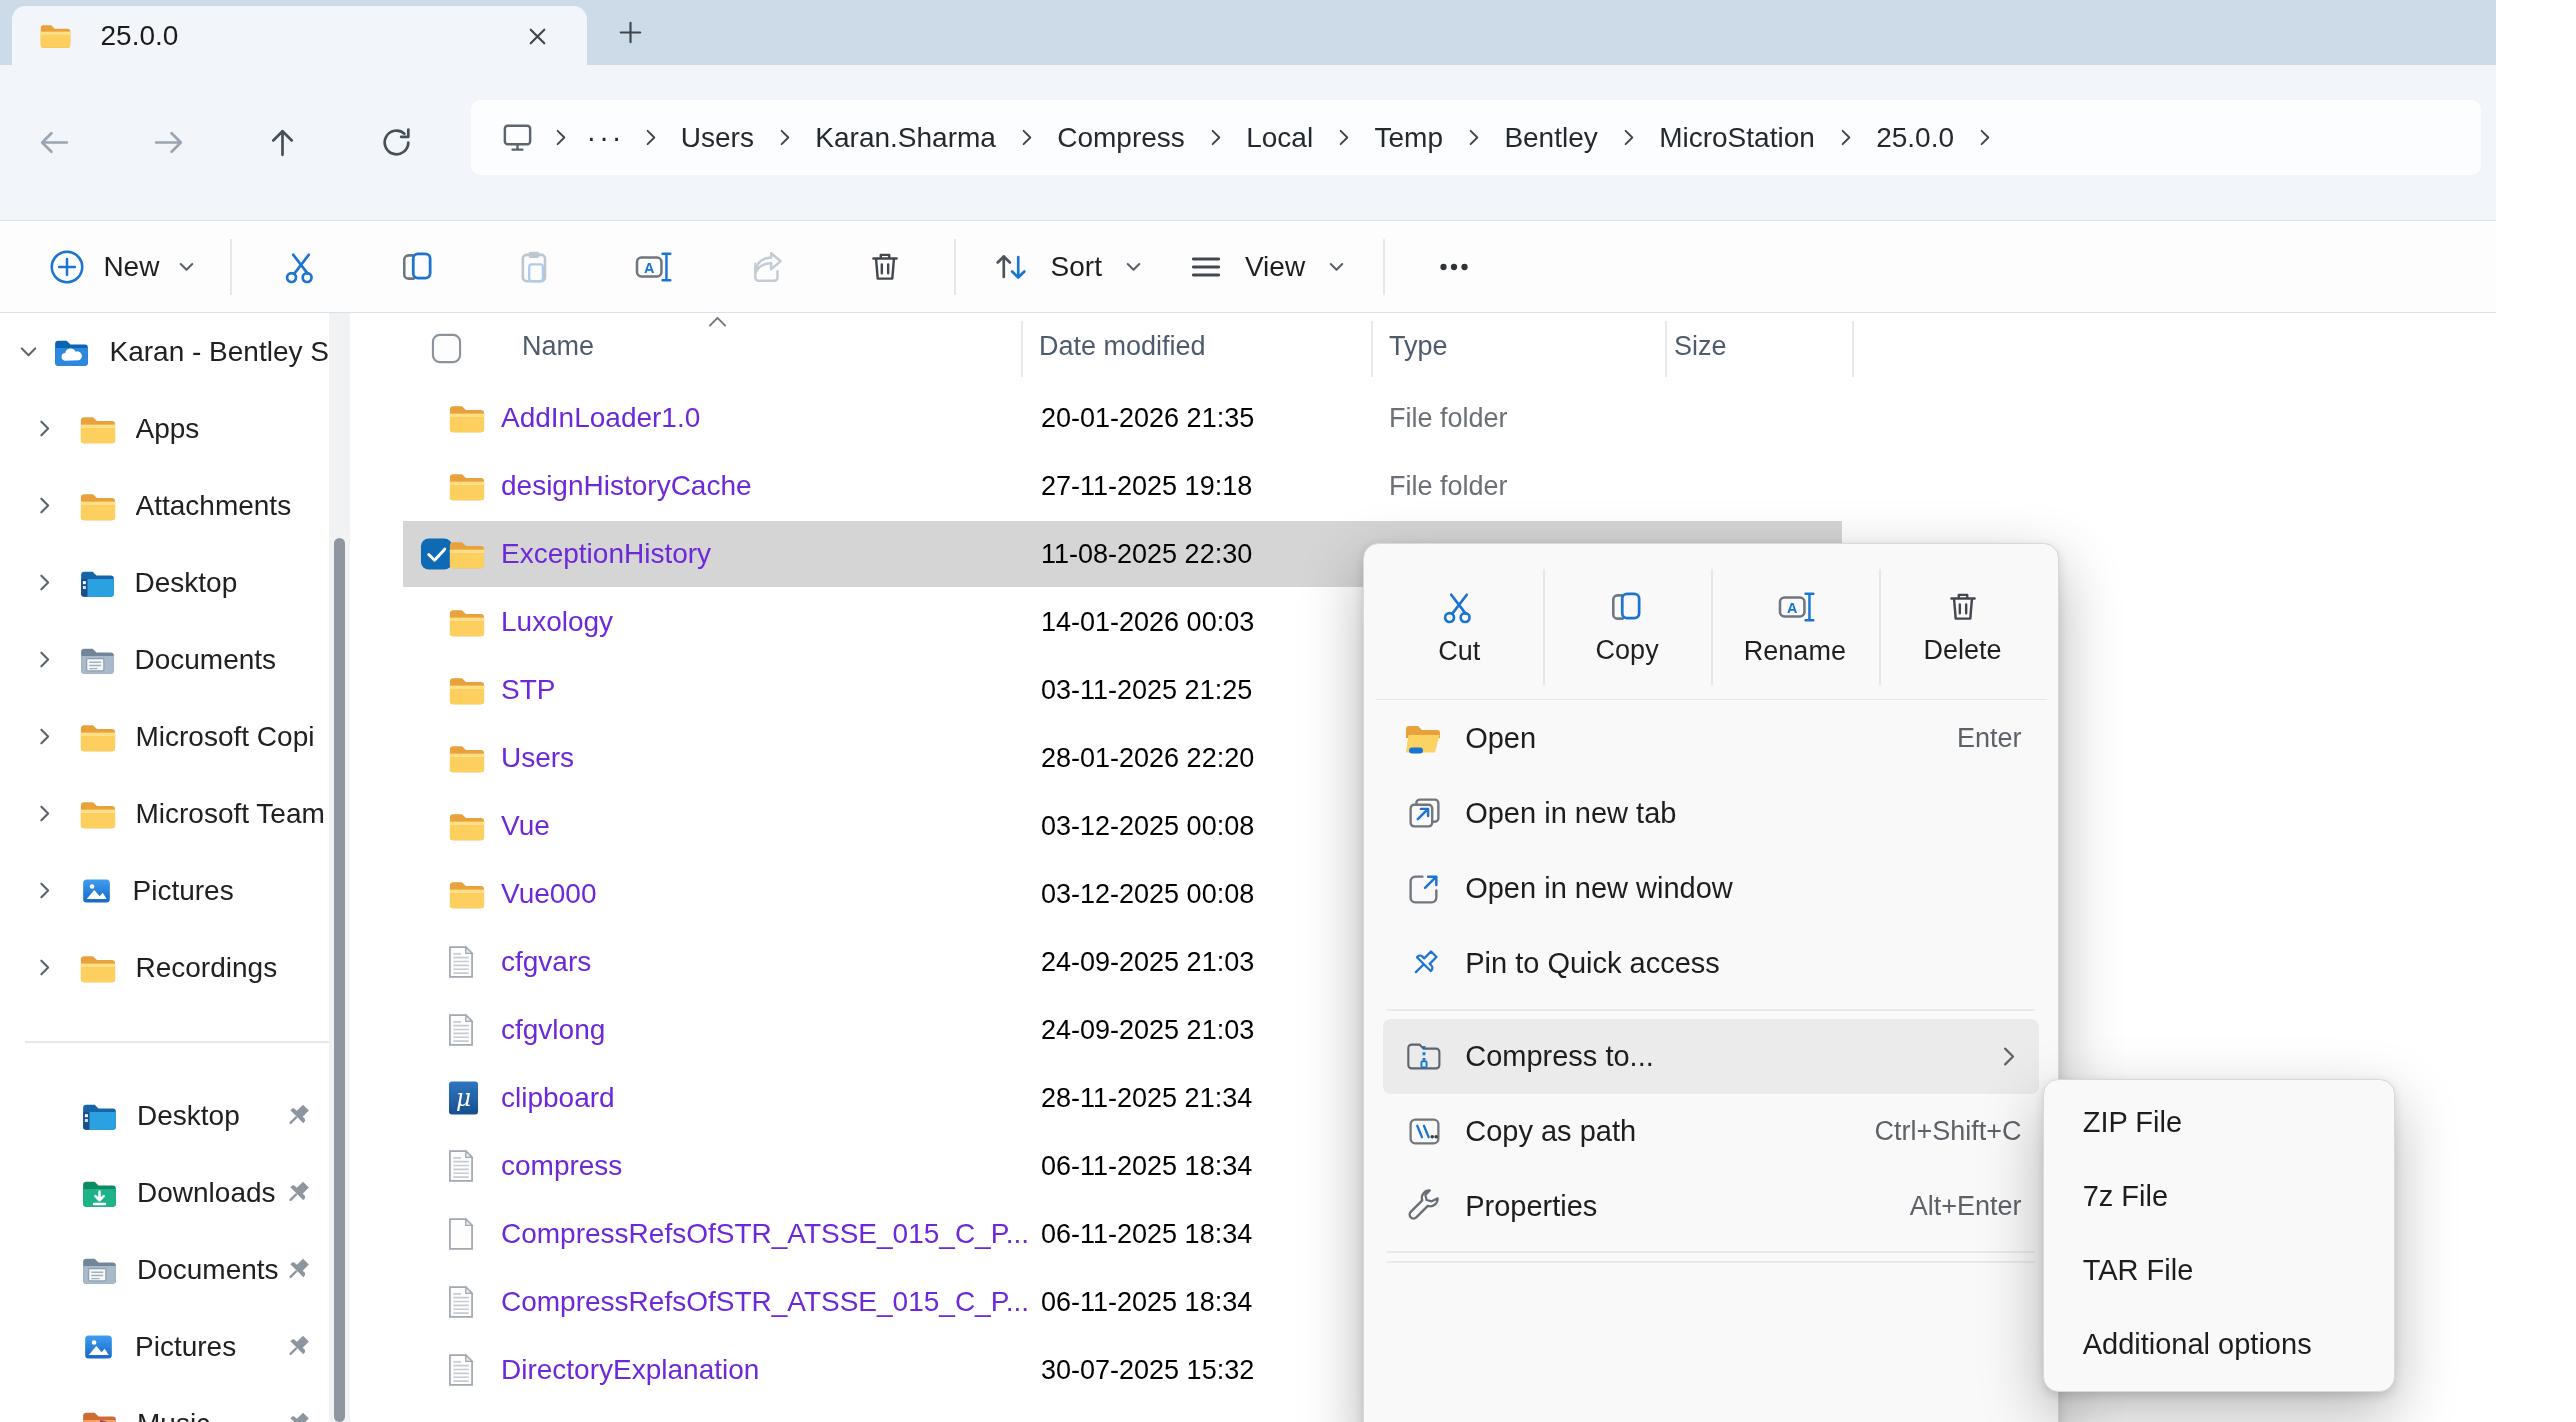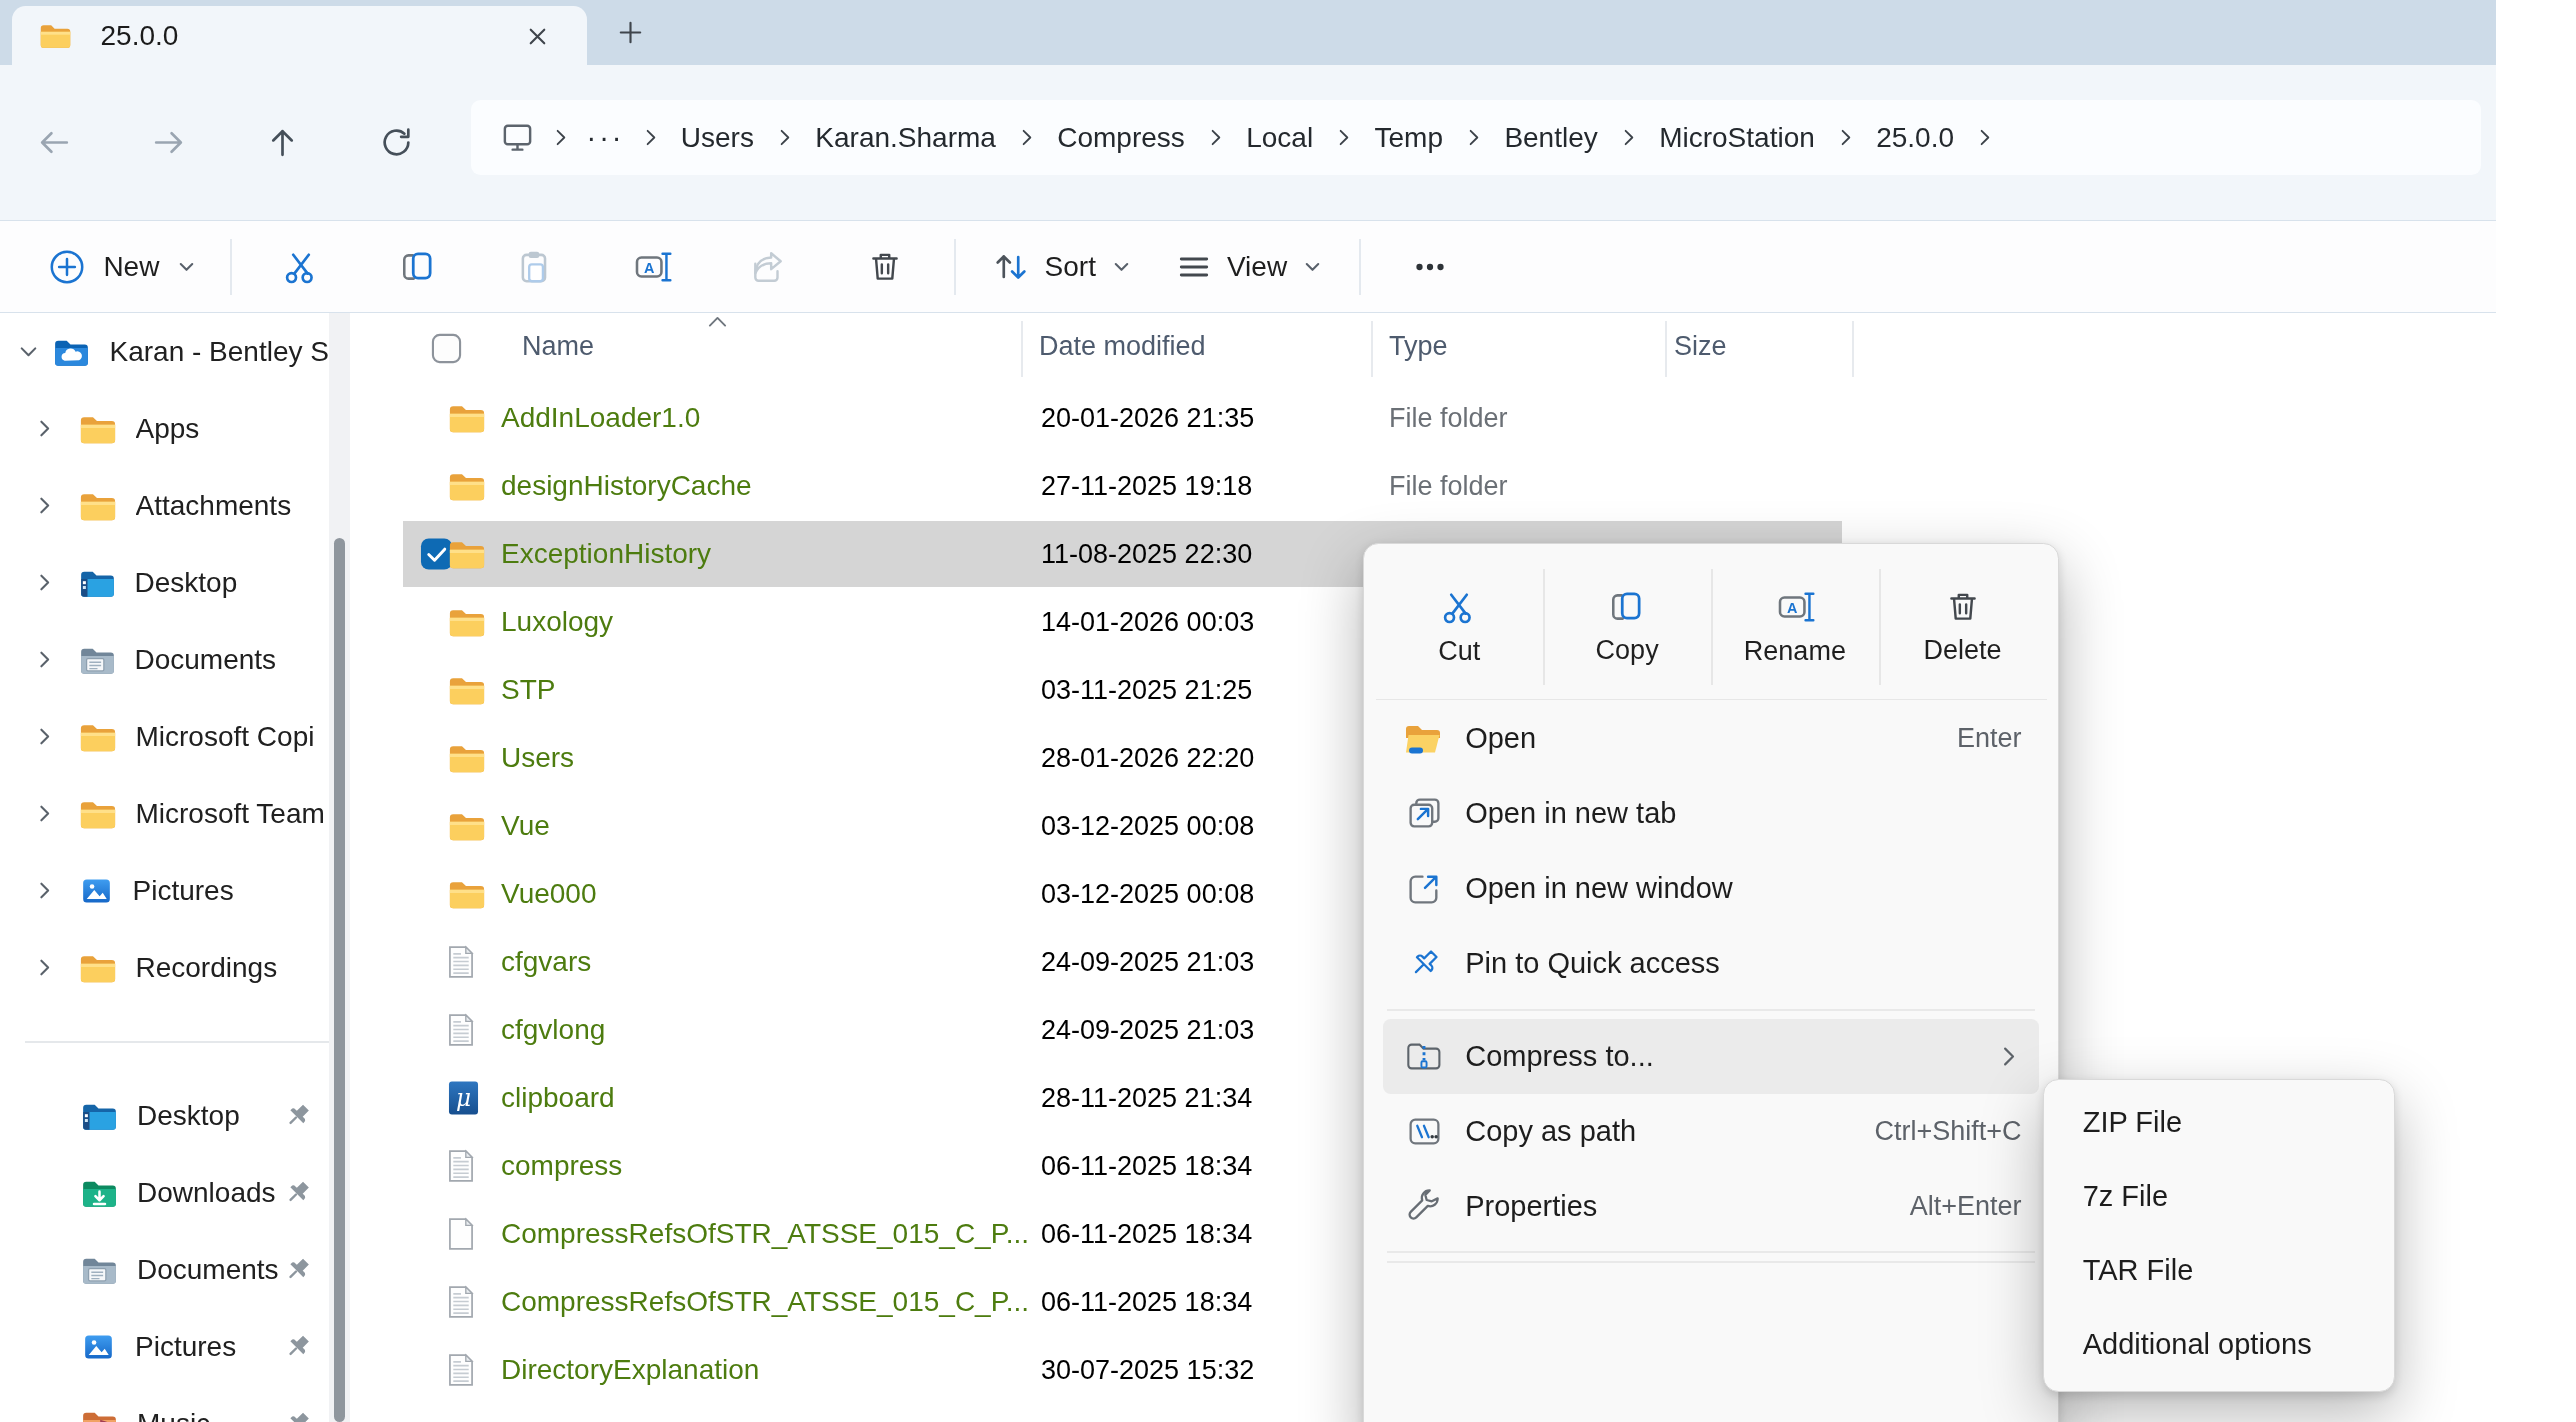--- a/index.html
+++ b/index.html
@@ -28,21 +28,21 @@
   .crumb-dots { font-size:29px; letter-spacing:2.9px; padding:0 9.6px; }
   .crumb-sep { margin:0 4.8px; display:grid; place-items:center; }
 
   
   .toolbar { position:absolute; top:221px; left:0; right:0; height:92px; background:#fdfdfe; border-bottom:1.9px solid #d8e2ec;
              display:flex; align-items:center; padding-left:27px; }
   .tb-new { display:flex; align-items:center; gap:15.4px; height:71px; padding:0 19px; border-radius:7.7px; font-size:28px; }
   .tb-sep { width:1.9px; height:56px; background:#e4e9ef; margin:0 13.5px; }
   .tb-btn { width:111px; height:71px; display:grid; place-items:center; border-radius:7.7px; }
   .tb-btn + .tb-btn { margin-left:5.8px; }
-  .tb-drop { display:flex; align-items:center; gap:14px; height:71px; padding:0 21px; border-radius:7.7px; font-size:28px; }
+  .tb-drop { display:flex; align-items:center; gap:20px; height:71px; padding:0 21px; border-radius:7.7px; font-size:28px; }
 
   
   .content { position:absolute; top:313px; left:0; right:0; bottom:0; background:#fff; }
 
   
   .sidebar { position:absolute; left:0; top:0; width:361px; bottom:0; overflow:hidden; }
   .srow { height:77px; display:flex; align-items:center; font-size:28px; color:#202020; border-radius:7.7px; }
   .srow .tw { width:42px; margin-left:23px; flex:none; display:grid; place-items:center; }
   .srow.root .tw { margin-left:7.7px; }
   .srow .sic { flex:none; margin-left:13.5px; }
@@ -63,21 +63,21 @@
   .hcaret { position:absolute; left:346px; top:1.9px; }
   .hdate  { position:absolute; left:678px; top:18px; }
   .htype  { position:absolute; left:1028px; top:18px; }
   .hsize  { position:absolute; left:1313px; top:18px; }
   .hdiv   { position:absolute; top:7.7px; width:1.9px; height:56px; background:#e7eaee; }
   .rows { position:absolute; top:71px; left:0; right:0; }
   .frow { position:relative; height:68px; }
   .fsel { position:absolute; left:42px; width:1439px; top:1px; bottom:1px; background:#d5d5d5; }
   .fcheck { position:absolute; left:59px; top:50%; transform:translateY(-50%); }
   .fic   { position:absolute; left:87px; top:50%; transform:translateY(-50%); display:flex; }
-  .fname { position:absolute; left:140px; top:50%; transform:translateY(-50%); font-size:28px; color:#4d7c0f; white-space:nowrap; }
+  .fname { position:absolute; left:140px; top:50%; transform:translateY(-50%); font-size:28px; color:#6d28d9; white-space:nowrap; }
   .fdate { position:absolute; left:680px; top:50%; transform:translateY(-50%); font-size:27px; color:#000000; white-space:nowrap; }
   .ftype { position:absolute; left:1028px; top:50%; transform:translateY(-50%); font-size:27px; color:#6b7076; white-space:nowrap; }
 
   
   .menu { position:absolute; left:1363px; top:543px; width:696px; height:904px; background:#f9f9f9;
           border:1.9px solid #d9d9d9; border-radius:15.4px; padding:11.5px; z-index:20;
           box-shadow:0 23px 62px rgba(0,0,0,.30), 0 3.8px 9.6px rgba(0,0,0,.12); }
   .actions { display:flex; height:144px; border-bottom:1.9px solid #e7e7e7; }
   .action { position:relative; flex:1; display:flex; flex-direction:column; align-items:center; justify-content:center;
             gap:9.6px; font-size:27px; color:#1f1f1f; border-radius:7.7px; }

